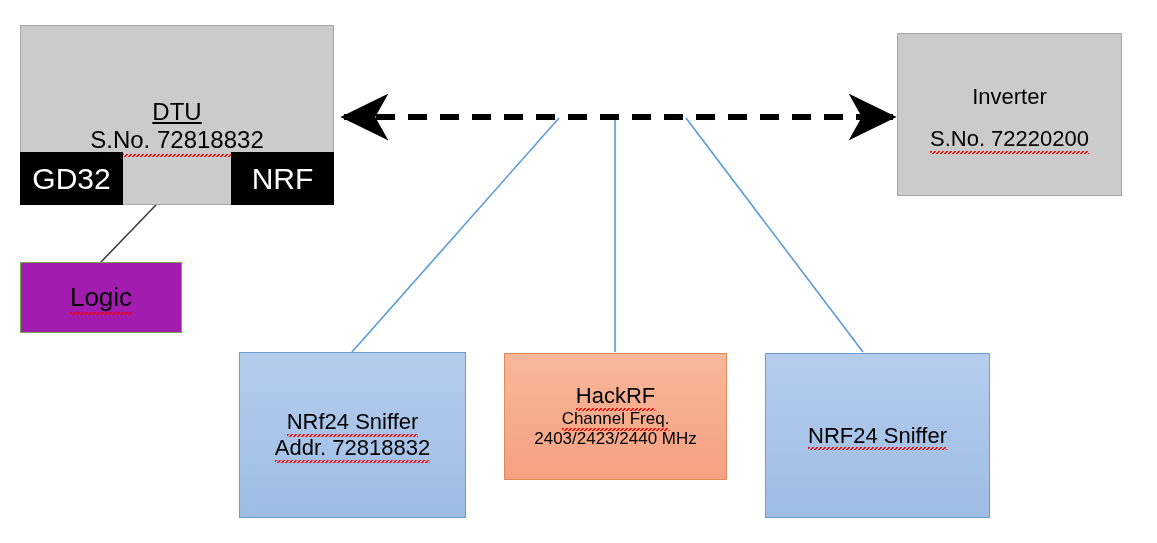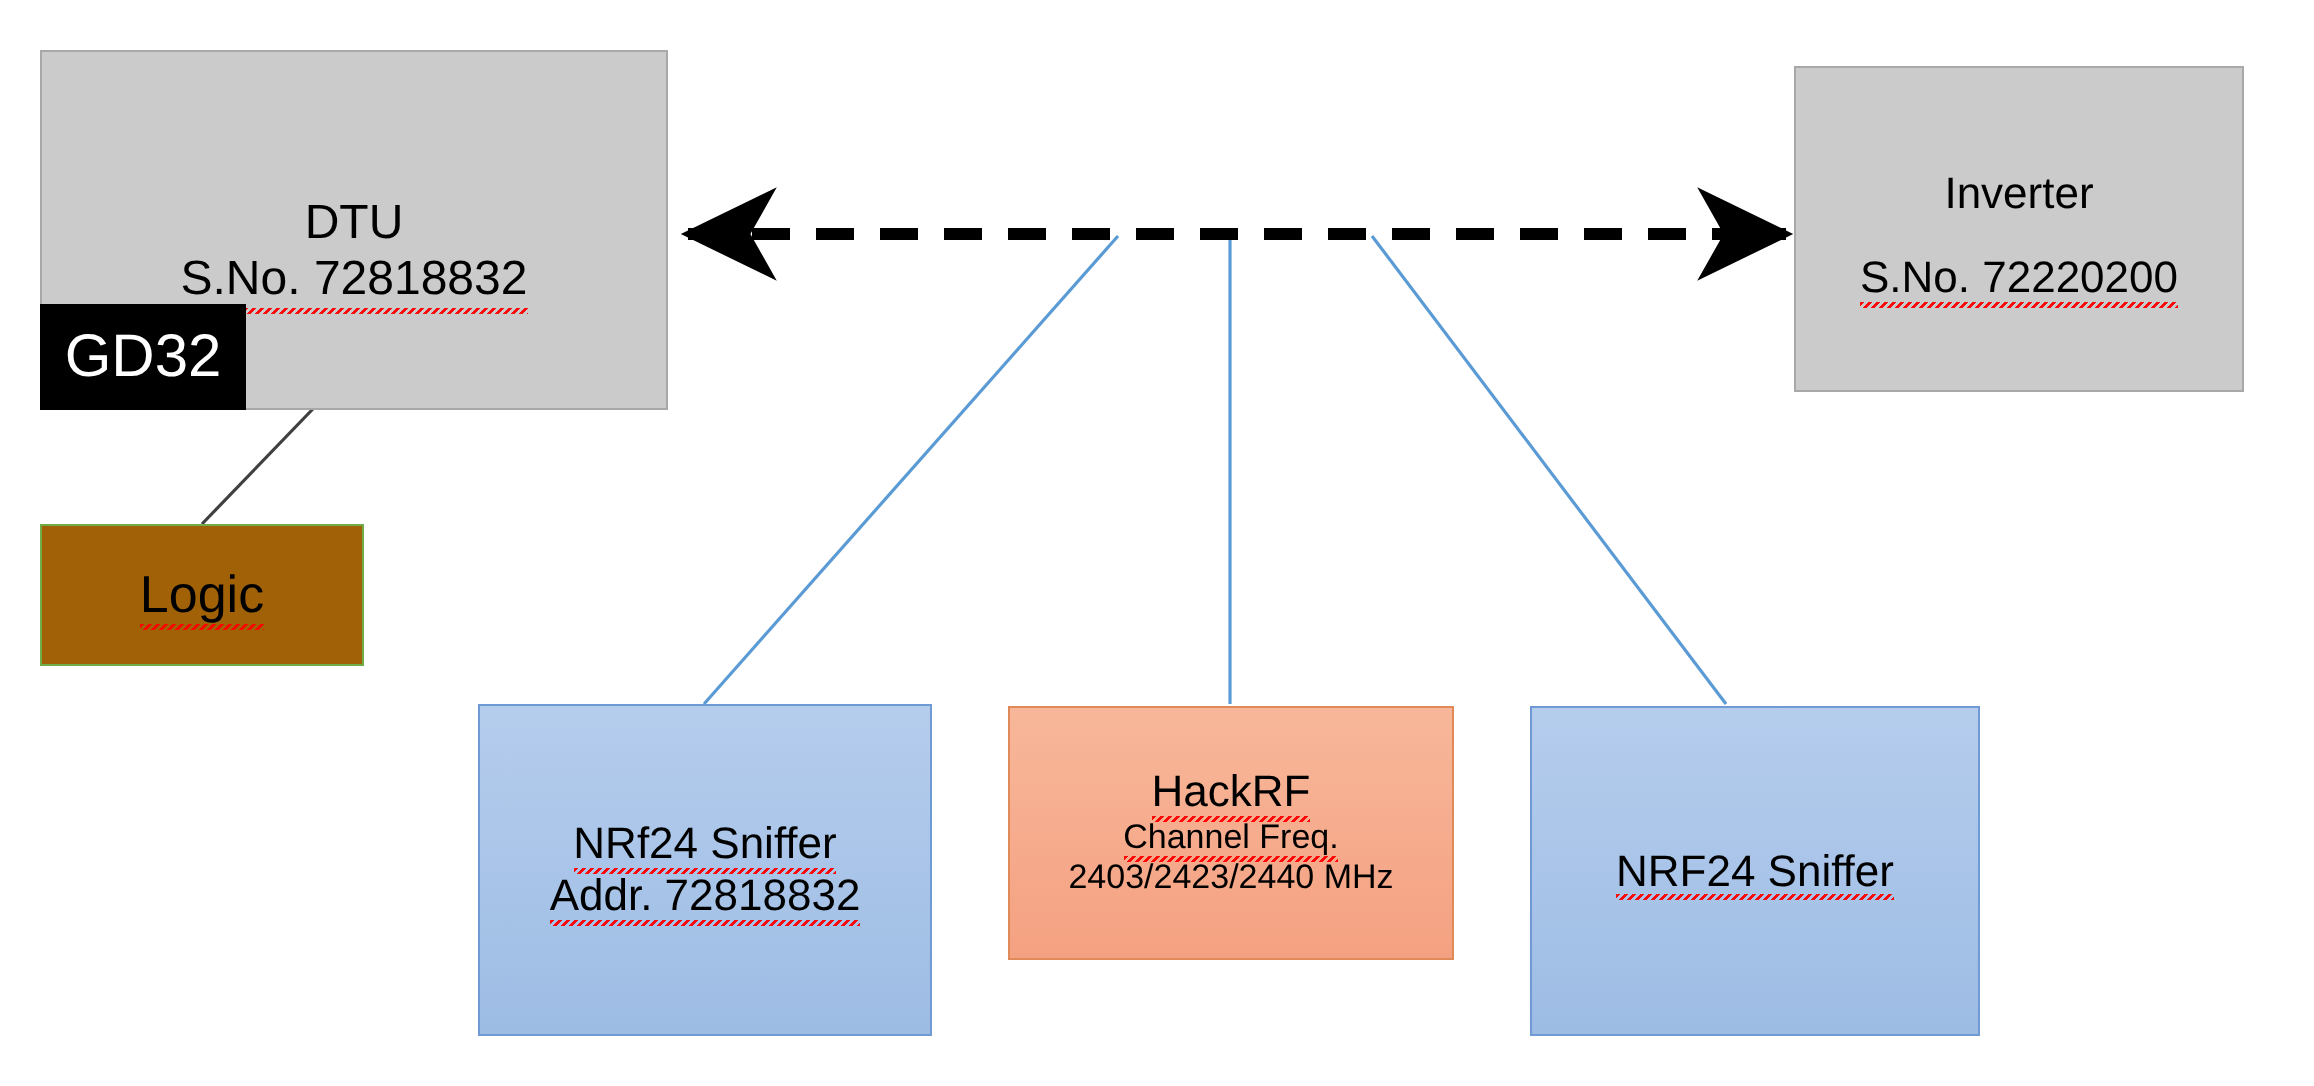--- a/index.html
+++ b/index.html
@@ -37,21 +37,21 @@
   
   .chip-box {
     background: #000000;
     color: #ffffff;
     border: none;
     font-size: 30px;
     z-index: 5;
   }
   
   .green-box {
-    background: #a16207;
+    background: #a21caf;
     border: 1px solid #70ad47;
   }
   
   .blue-box {
     background: linear-gradient(180deg, #b5cded 0%, #9dbce4 100%);
     border: 1px solid #6f9ad4;
   }
   
   .orange-box {
     background: linear-gradient(180deg, #f8b79a 0%, #f4a181 100%);
@@ -120,29 +120,32 @@
 
     <line x1="863" y1="352" x2="686" y2="118" stroke="#5b9bd5" stroke-width="1.6"></line>
 
     <line x1="344" y1="117" x2="893" y2="117" stroke="#000000" stroke-width="6" stroke-dasharray="19 13" marker-start="url(#arrowStart)" marker-end="url(#arrowEnd)"></line>
 
     <line x1="181" y1="179" x2="101" y2="262" stroke="#404040" stroke-width="1.6"></line>
 
     <line x1="126" y1="179" x2="228" y2="179" stroke="#000000" stroke-width="2.6" marker-start="url(#arrowStartSm)" marker-end="url(#arrowEndSm)"></line>
   </svg>
 
-  <div class="node gray-box" style="left:20px; top:25px; width:314px; height:180px; justify-content:flex-start; padding-top:72px;">
+  <div class="node gray-box" style="left:20px; top:25px; width:314px; height:180px; justify-content:flex-start; padding-top:72px;text-decoration:underline;">
     <div class="title-line t-md">DTU</div>
     <div class="title-line t-md"><span class="sq">S.No. 72818832</span></div>
   </div>
 
   <div class="node chip-box" style="left:20px; top:152px; width:103px; height:53px;">
     <div>GD32</div>
   </div>
 
+  <div class="node chip-box" style="left:231px; top:152px; width:103px; height:53px;">
+    <div>NRF</div>
+  </div>
 
   <div class="node green-box" style="left:20px; top:262px; width:162px; height:71px;">
     <div class="t-lg"><span class="sq">Logic</span></div>
   </div>
 
   <div class="node gray-box" style="left:897px; top:33px; width:225px; height:163px; justify-content:flex-start; padding-top:50px;gap:16px;">
     <div class="title-line t-sm">Inverter</div>
     <div class="title-line t-sm"><span class="sq">S.No. 72220200</span></div>
   </div>
 

